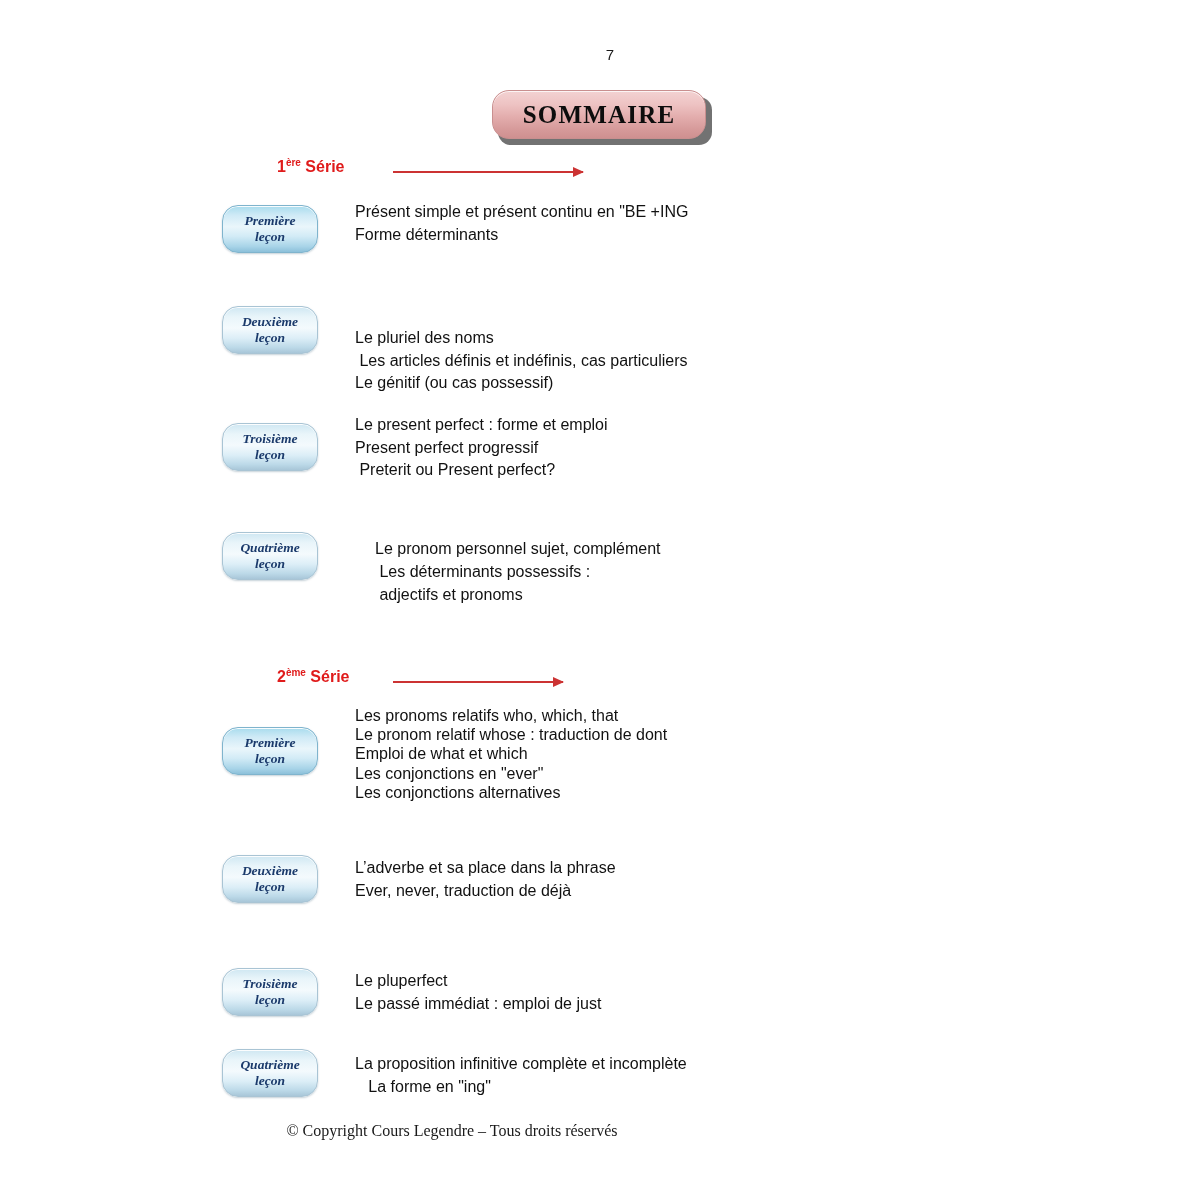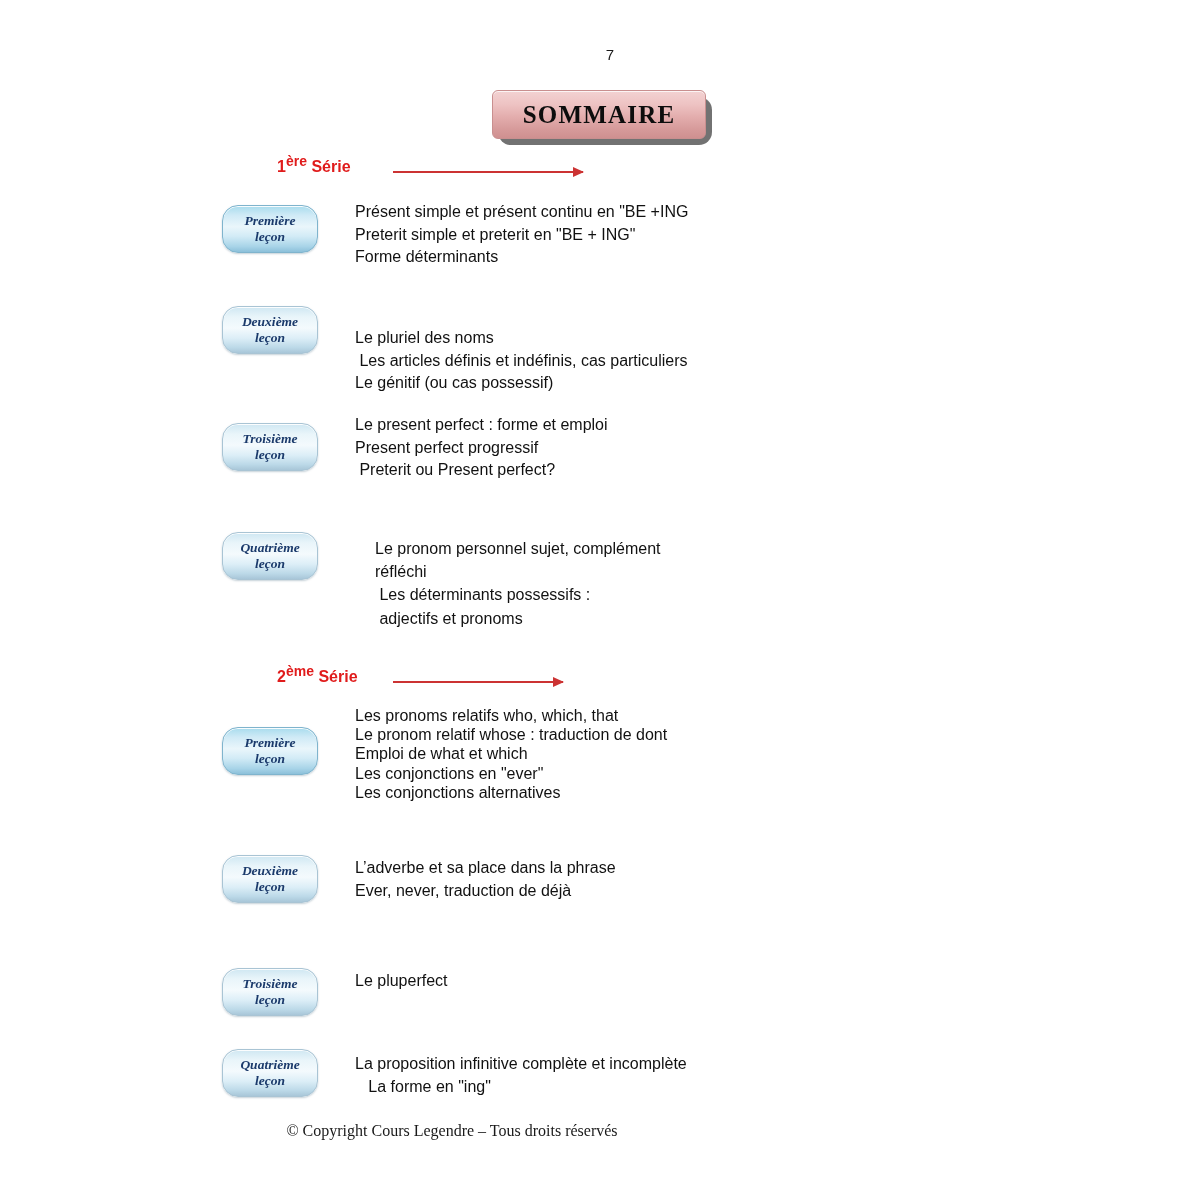--- a/index.html
+++ b/index.html
@@ -50,21 +50,21 @@
     border-radius: 13px;
     background: #595959;
     opacity: 0.85;
   }
   .sommaire-banner {
     position: absolute;
     left: 0;
     top: 0;
     width: 212px;
     height: 47px;
-    border-radius: 6px;
+    border-radius: 17px;
     border: 1px solid #c98f8f;
     background: linear-gradient(to bottom,
                 #f3d2d2 0%,
                 #eec3c3 28%,
                 #e3adad 55%,
                 #d79b9b 80%,
                 #cf9090 100%);
     box-shadow: inset 0 1px 0 rgba(255,255,255,0.75);
     display: flex;
     align-items: center;
@@ -87,21 +87,21 @@
     position: absolute;
     left: 0;
     top: 0;
     font-family: "Liberation Sans", sans-serif;
     font-weight: bold;
     font-size: 16px;
     color: #e01b1b;
     white-space: nowrap;
   }
   .series-label sup {
-    font-size: 14px;
+    font-size: 10px;
     vertical-align: super;
     line-height: 0;
   }
   .series-arrow {
     position: absolute;
     top: 9px;
     height: 10px;
   }
   .series-arrow .shaft {
     position: absolute;
@@ -217,21 +217,20 @@
           <div class="head"></div>
         </div>
       </div>
       <div class="lesson-row" style="top: 0px;">
         <div class="lesson-badge accent" style="top: 205px;">
           <span>Première</span>
           <span>leçon</span>
         </div>
         <div class="lesson-lines" style="top: 201px;">
           <div class="line" style="line-height: 22.6px;">Présent simple et présent continu en "BE +ING</div>
-          <div class="line" style="line-height: 22.6px;">Preterit simple et preterit en "BE + ING"</div>
           <div class="line" style="line-height: 22.6px;">Forme déterminants</div>
         </div>
       </div>
       <div class="lesson-row" style="top: 0px;">
         <div class="lesson-badge" style="top: 306px;">
           <span>Deuxième</span>
           <span>leçon</span>
         </div>
         <div class="lesson-lines" style="top: 304px;">
           <div class="line" style="line-height: 22.6px; margin-top: 23px;">Le pluriel des noms</div>
@@ -250,21 +249,20 @@
           <div class="line" style="line-height: 22.6px;"> Preterit ou Present perfect?</div>
         </div>
       </div>
       <div class="lesson-row" style="top: 0px;">
         <div class="lesson-badge" style="top: 532px;">
           <span>Quatrième</span>
           <span>leçon</span>
         </div>
         <div class="lesson-lines" style="top: 537px; margin-left: 20px;">
           <div class="line" style="line-height: 23.2px;">Le pronom personnel sujet, complément</div>
-          <div class="line" style="line-height: 23.2px;">réfléchi</div>
           <div class="line" style="line-height: 23.2px;"> Les déterminants possessifs :</div>
           <div class="line" style="line-height: 23.2px;"> adjectifs et pronoms</div>
         </div>
       </div>
       <div class="series" style="left: 0px; top: 668px; width: 1200px;">
         <div class="series-label" style="left: 277px;"><span>2</span><sup>ème</sup><span> Série</span></div>
         <div class="series-arrow" style="left: 393px; width: 170px;">
           <div class="shaft"></div>
           <div class="head"></div>
         </div>
@@ -292,20 +290,21 @@
           <div class="line" style="line-height: 22.8px;">Ever, never, traduction de déjà</div>
         </div>
       </div>
       <div class="lesson-row" style="top: 0px;">
         <div class="lesson-badge" style="top: 968px;">
           <span>Troisième</span>
           <span>leçon</span>
         </div>
         <div class="lesson-lines" style="top: 970px;">
           <div class="line" style="line-height: 22.8px;">Le pluperfect</div>
+          <div class="line" style="line-height: 22.8px;">Le passé immédiat : emploi de just</div>
         </div>
       </div>
       <div class="lesson-row" style="top: 0px;">
         <div class="lesson-badge" style="top: 1049px;">
           <span>Quatrième</span>
           <span>leçon</span>
         </div>
         <div class="lesson-lines" style="top: 1053px;">
           <div class="line" style="line-height: 22.6px;">La proposition infinitive complète et incomplète</div>
           <div class="line" style="line-height: 22.6px;">   La forme en "ing"</div>

